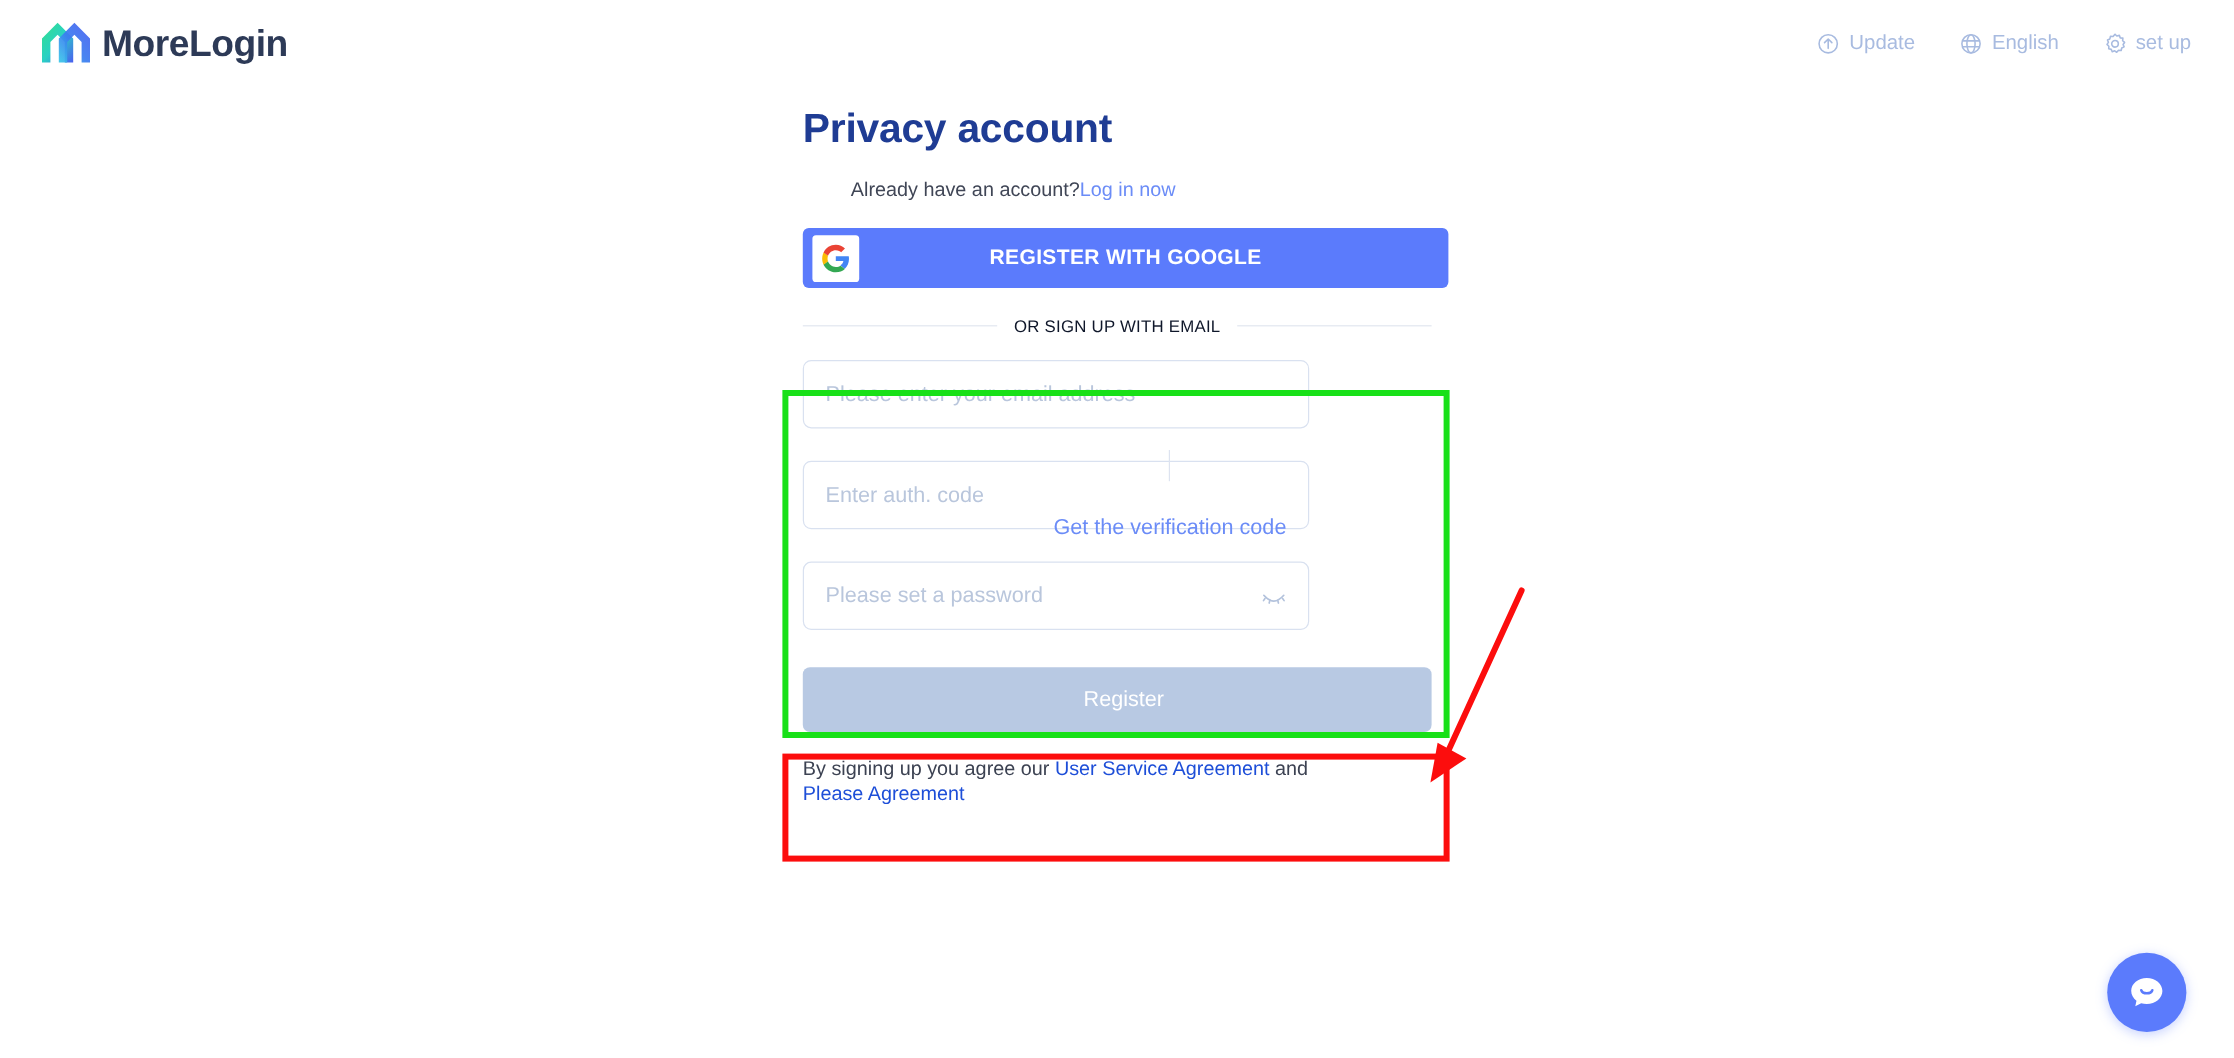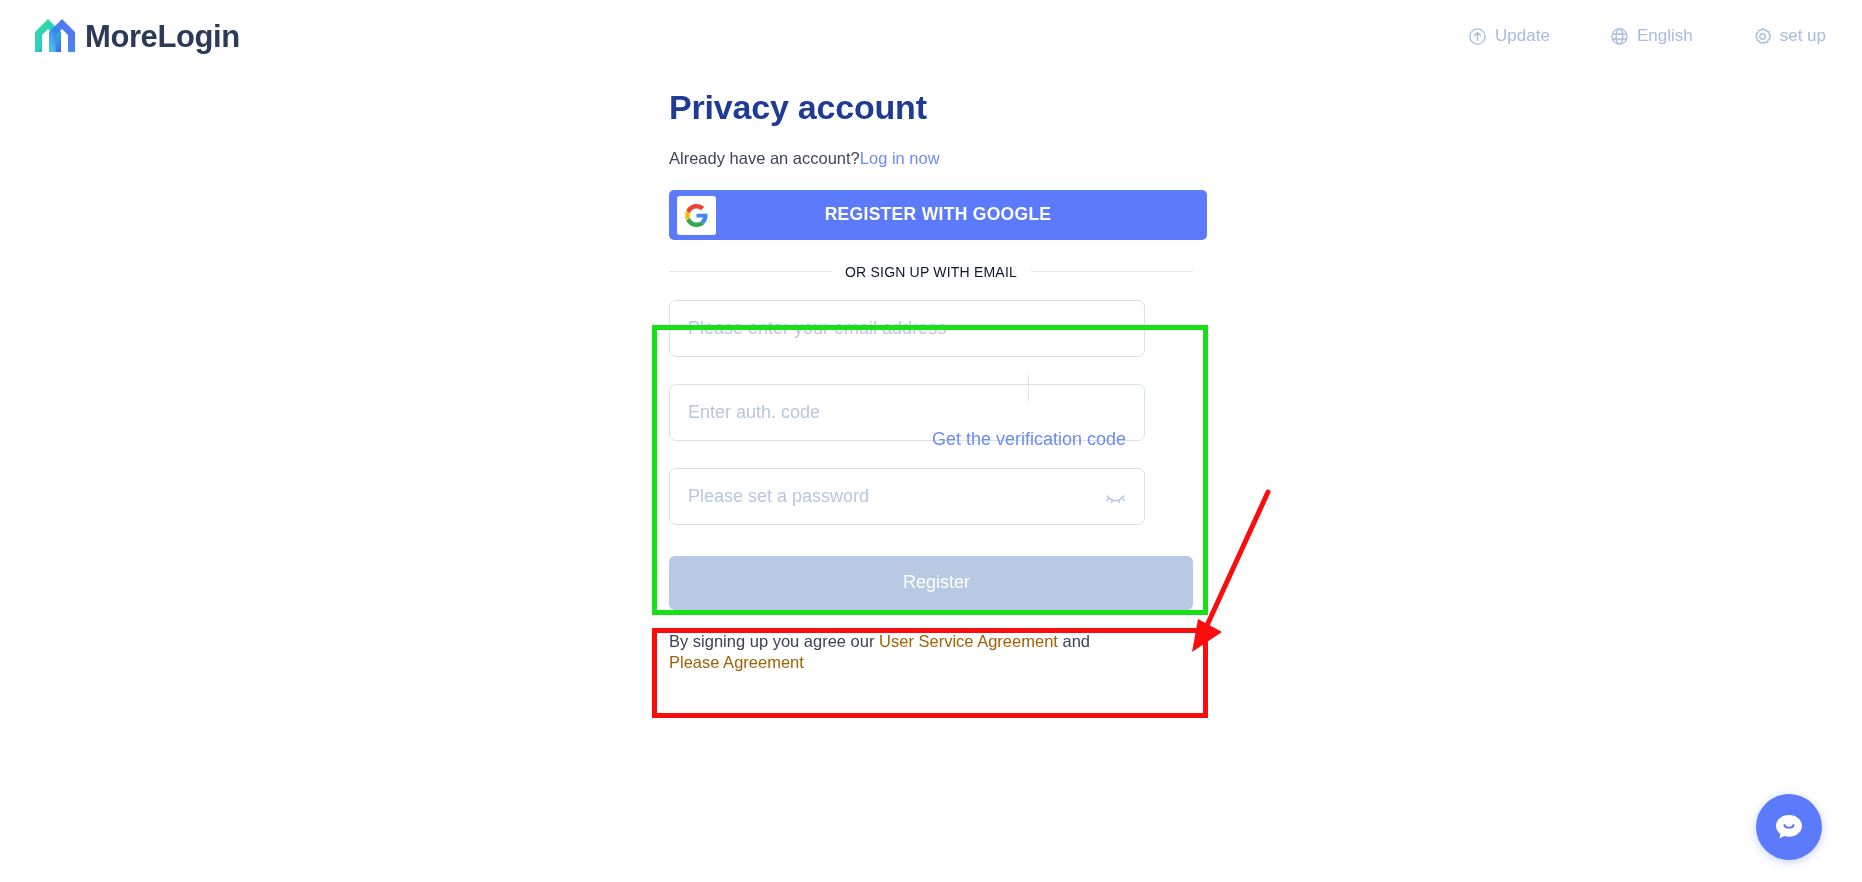--- a/index.html
+++ b/index.html
@@ -16,38 +16,38 @@
     position: absolute; top: 0; left: 4px; width: 1862px; height: 72px;
     display: flex; align-items: center; justify-content: space-between;
     padding: 0 26px 0 30px;
   }
   .brand { display: flex; align-items: center; gap: 9px; }
   .brand-mark { width: 42px; height: 36px; display: block; }
   .brand-name {
     font-size: 31px; font-weight: bold; color: #2d3a57;
     letter-spacing: -0.4px; line-height: 1;
   }
-  .nav { display: flex; align-items: flex-start; gap: 60px; padding-right: 14px; }
+  .nav { display: flex; align-items: flex-start; gap: 37px; padding-right: 14px; }
   .nav-item {
     display: flex; align-items: center; gap: 8px;
     font-size: 17px; color: #a8bbe0; cursor: pointer; white-space: nowrap;
   }
   .nav-ico { width: 19px; height: 19px; display: block; flex: 0 0 auto; }
 
   
   .center { position: absolute; left: 669px; top: 0; width: 524px; }
   .title {
     margin-top: 88px; font-size: 34px; font-weight: bold;
     color: #1f3c94; letter-spacing: -0.2px;
   }
   .subline {
-    margin-top: 23px; font-size: 16.5px; color: #404656; line-height: 1;
+    margin-top: 23px; font-size: 16.5px; color: #404656; line-height: 1; margin-left: 40px;
   }
   .link { color: #6b8cf7; cursor: pointer; }
-  .link-soft { color: #a16207; cursor: pointer; }
+  .link-soft { color: #1d4ed8; cursor: pointer; }
 
   
   .gbtn {
     position: relative; margin-top: 23px; width: 538px; height: 50px;
     background: #5b7bfc; border-radius: 5px;
     display: flex; align-items: center; cursor: pointer;
   }
   .gbtn-logo {
     position: absolute; left: 8px; top: 6px;
     width: 39px; height: 39px; background: #fff; border-radius: 3px;
@@ -63,21 +63,21 @@
     margin-top: 24px; display: flex; align-items: center; gap: 14px;
     color: #0f172a; font-size: 14px; letter-spacing: 0.2px;
   }
   .divider::before, .divider::after {
     content: ""; flex: 1; height: 1px; background: #e2e6ef;
   }
 
   
   .fields { margin-top: 20px; }
   .field {
-    position: relative; width: 476px; height: 57px;
+    position: relative; width: 422px; height: 57px;
     border: 1px solid #d9e1f0; border-radius: 7px; background: #fff;
     display: flex; align-items: center; padding: 0 18px; margin-bottom: 27px;
   }
   .field:last-child { margin-bottom: 0; }
   .ph { font-size: 18px; color: #b9c6dc; }
   .field-right {
     margin-left: auto; display: flex; align-items: center; gap: 28px; flex-direction: column;
   }
   .vsep { width: 1px; height: 26px; background: #dde3f0; }
   .getcode {

